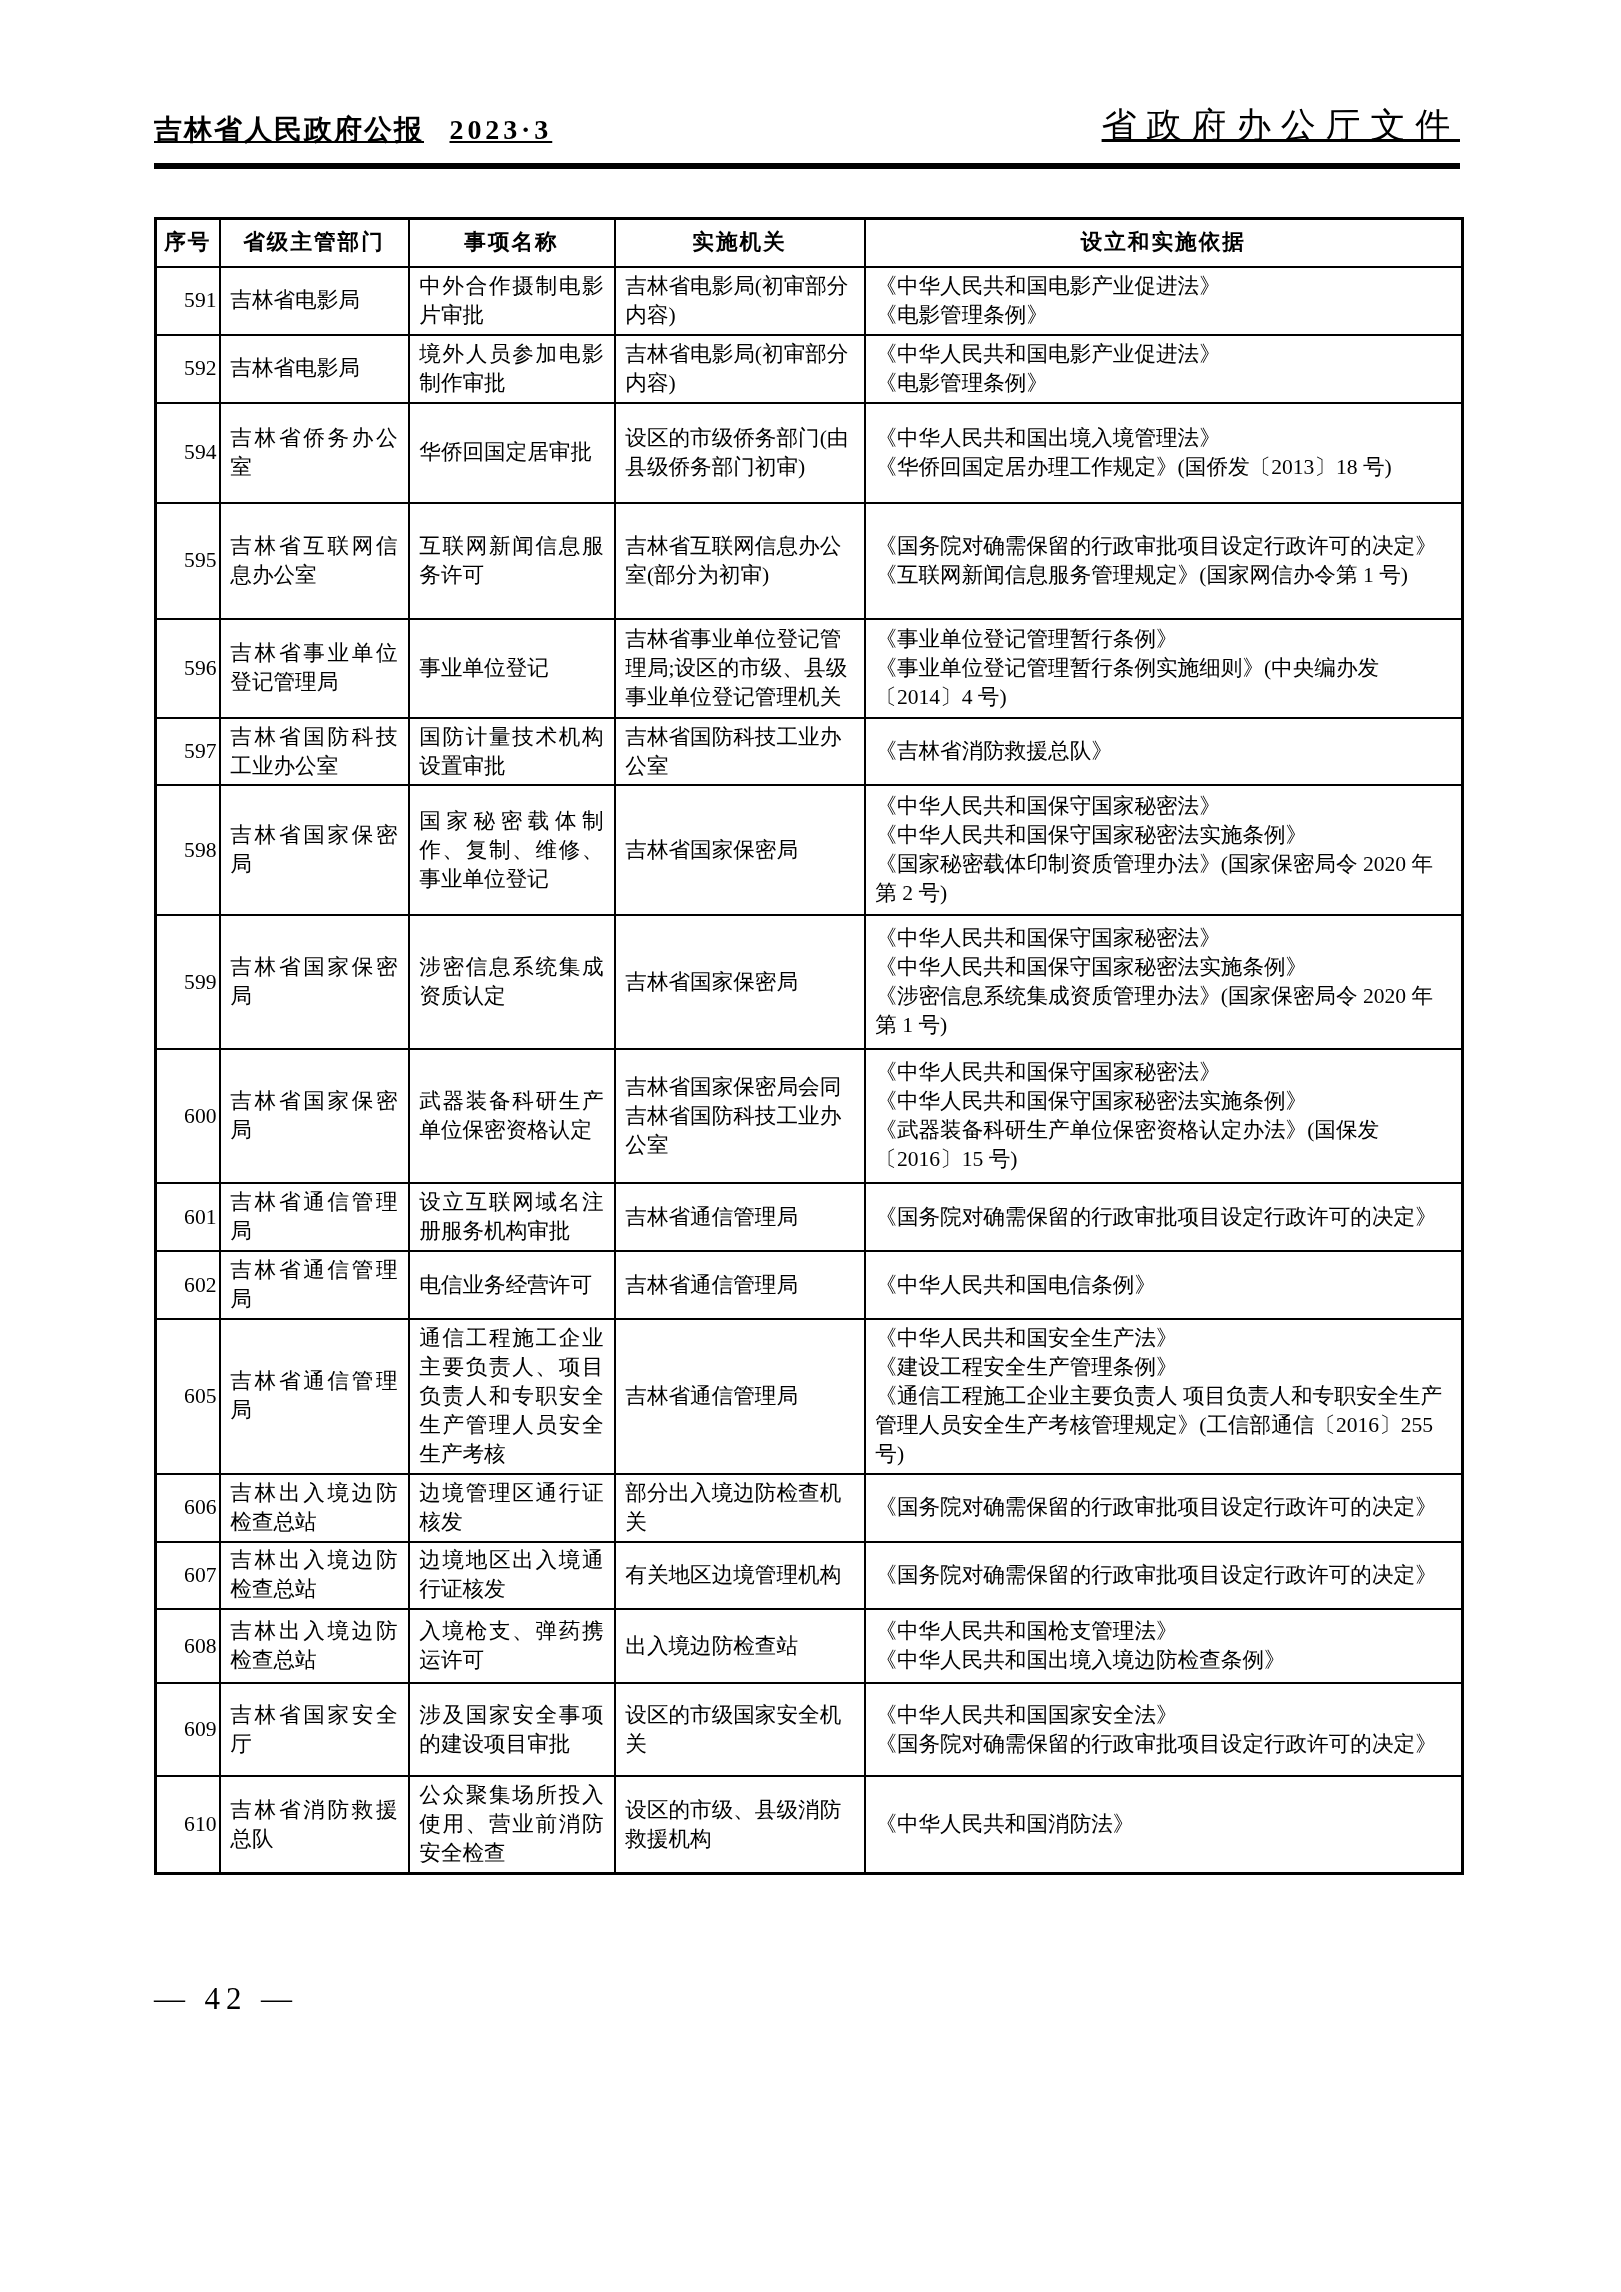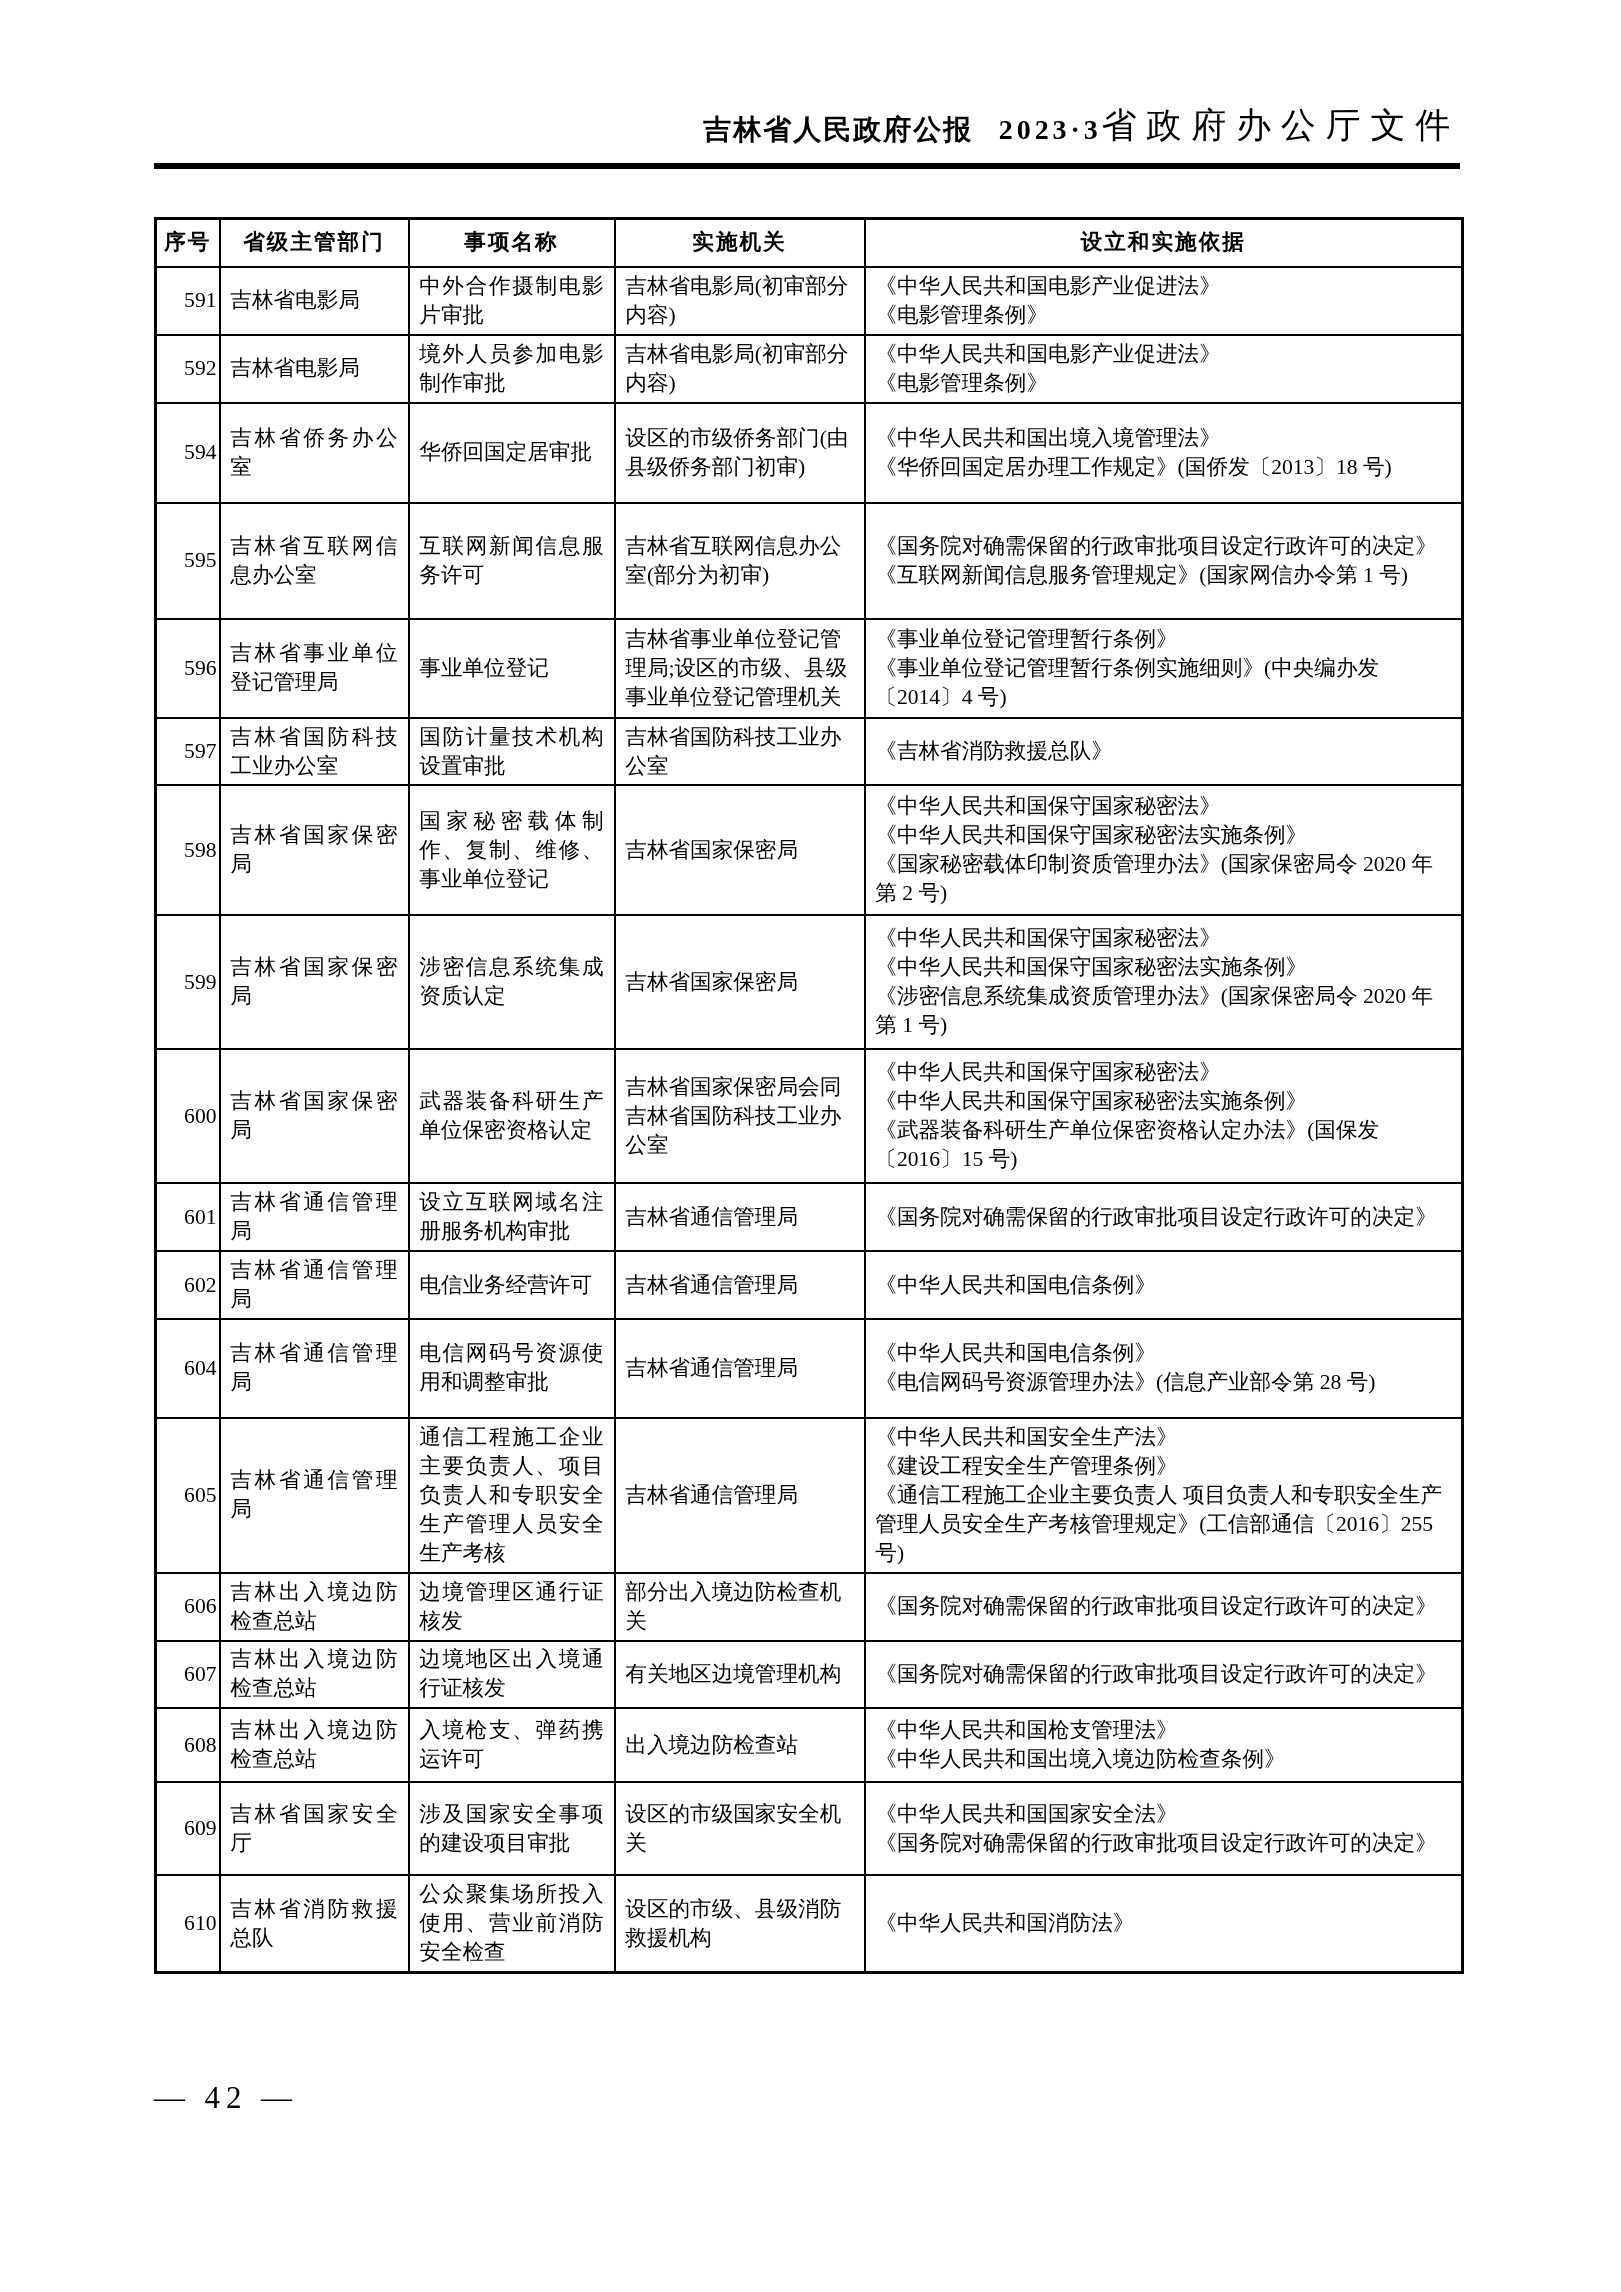--- a/index.html
+++ b/index.html
@@ -14,23 +14,24 @@
     margin: 0 auto;
     background: #ffffff;
     box-sizing: border-box;
     padding: 98px 161px 0 154px;
     overflow: hidden;
     font-family: "Liberation Serif", "DejaVu Serif", serif;
     color: #000;
   }
   .masthead {
     display: flex;
-    justify-content: flex-end;
+    justify-content: space-between;
     align-items: flex-end;
     height: 51px;
+    text-decoration: underline;
   }
   .masthead-left {
     font-size: 28px;
     font-weight: bold;
     letter-spacing: 2px;
     white-space: nowrap;
   }
   .masthead-left .issue {
     margin-left: 25.5px;
     letter-spacing: 3.9px;
@@ -197,28 +198,20 @@
           <td class="c-agency">吉林省通信管理局</td>
           <td class="c-basis">《国务院对确需保留的行政审批项目设定行政许可的决定》</td>
         </tr>
         <tr style="height: 47px;">
           <td class="c-seq">602</td>
           <td class="c-dept">吉林省通信管理局</td>
           <td class="c-item">电信业务经营许可</td>
           <td class="c-agency">吉林省通信管理局</td>
           <td class="c-basis">《中华人民共和国电信条例》</td>
         </tr>
-        <tr style="height: 99px;">
-          <td class="c-seq">604</td>
-          <td class="c-dept">吉林省通信管理局</td>
-          <td class="c-item">电信网码号资源使用和调整审批</td>
-          <td class="c-agency">吉林省通信管理局</td>
-          <td class="c-basis">《中华人民共和国电信条例》
-《电信网码号资源管理办法》(信息产业部令第 28 号)</td>
-        </tr>
         <tr style="height: 146px;">
           <td class="c-seq">605</td>
           <td class="c-dept">吉林省通信管理局</td>
           <td class="c-item">通信工程施工企业主要负责人、项目负责人和专职安全生产管理人员安全生产考核</td>
           <td class="c-agency">吉林省通信管理局</td>
           <td class="c-basis">《中华人民共和国安全生产法》
 《建设工程安全生产管理条例》
 《通信工程施工企业主要负责人 项目负责人和专职安全生产管理人员安全生产考核管理规定》(工信部通信〔2016〕255 号)</td>
         </tr>
         <tr style="height: 64px;">

